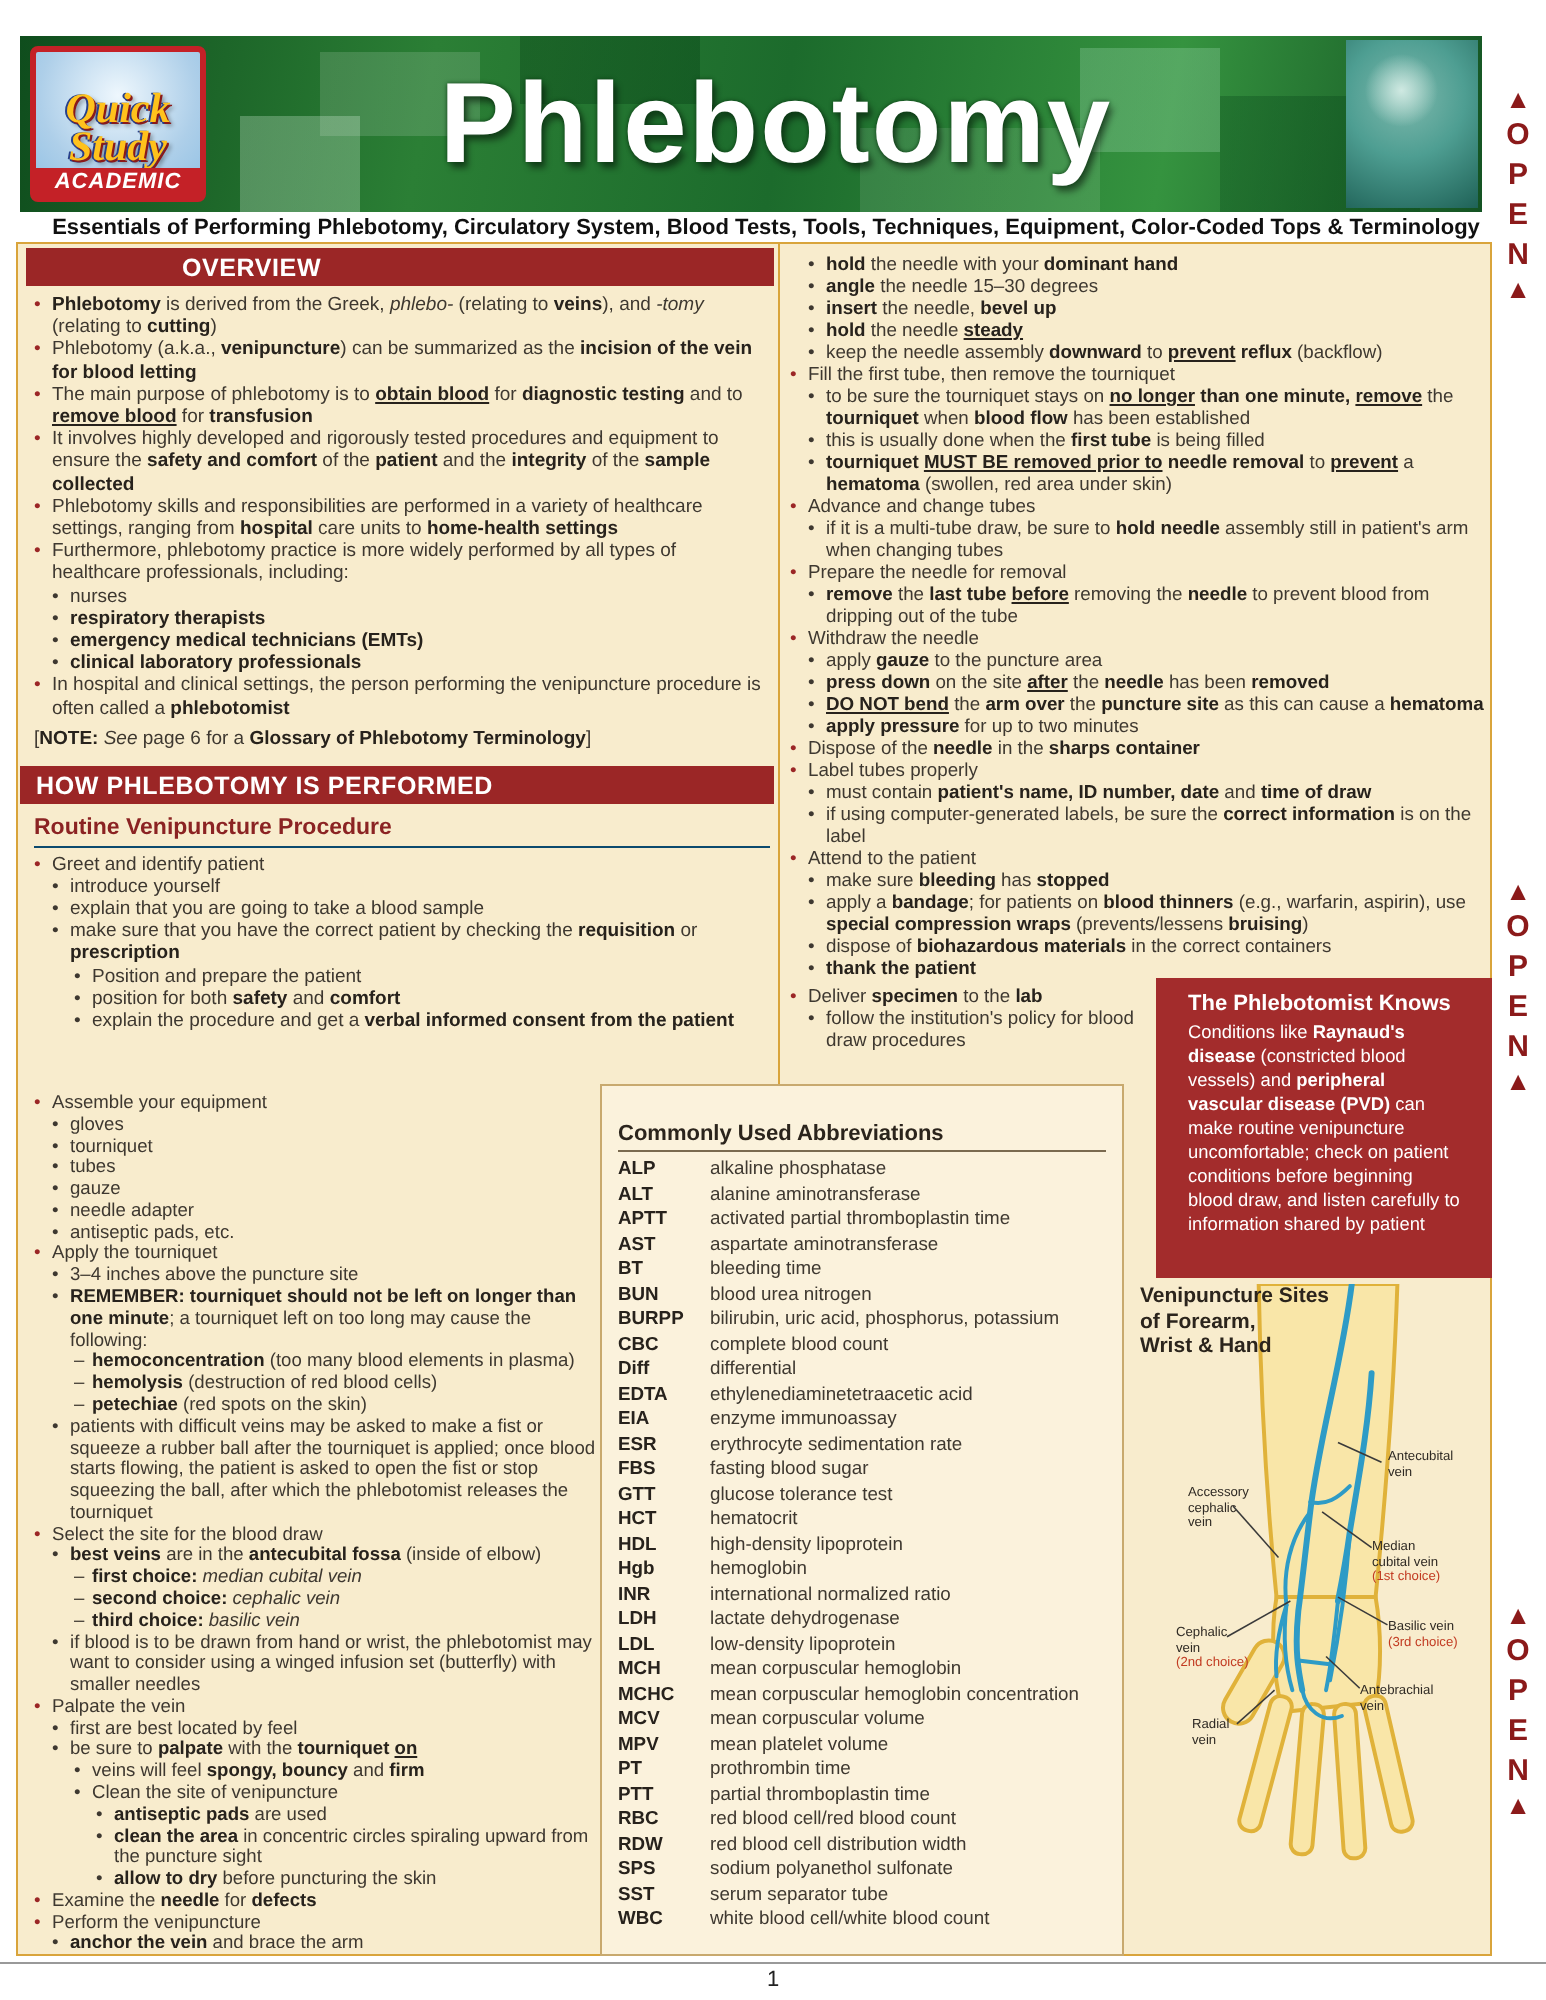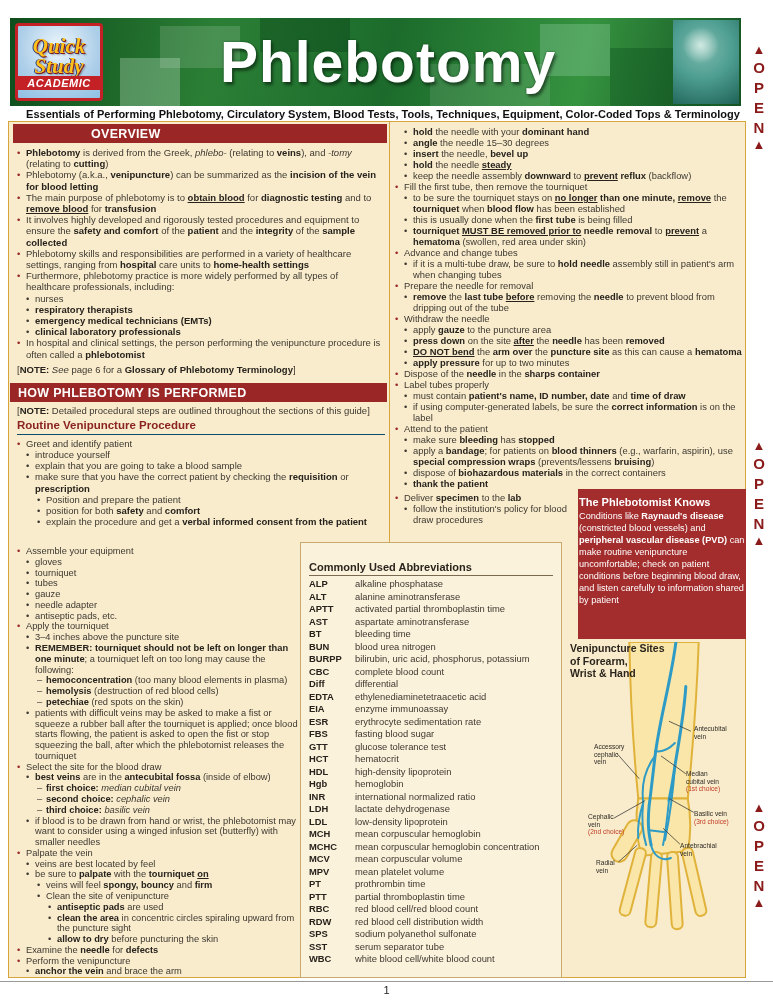--- a/index.html
+++ b/index.html
@@ -16,21 +16,21 @@
     background:
       linear-gradient(0deg,rgba(255,255,255,.14),rgba(255,255,255,.14)) 150px 8px/80px 42px no-repeat,
       linear-gradient(0deg,rgba(220,245,225,.28),rgba(220,245,225,.28)) 110px 40px/60px 48px no-repeat,
       linear-gradient(0deg,rgba(0,50,15,.30),rgba(0,50,15,.30)) 250px 0/90px 34px no-repeat,
       linear-gradient(0deg,rgba(255,255,255,.10),rgba(255,255,255,.10)) 420px 46px/120px 42px no-repeat,
       linear-gradient(0deg,rgba(180,230,200,.25),rgba(180,230,200,.25)) 530px 6px/70px 52px no-repeat,
       linear-gradient(0deg,rgba(0,60,20,.28),rgba(0,60,20,.28)) 600px 30px/100px 58px no-repeat,
       linear-gradient(100deg,#0F4D1D 0%,#2B7F35 28%,#1C6B2C 52%,#35933F 78%,#145323 100%);}
   .qs-logo{position:relative;margin-left:5px;width:88px;height:78px;border:3px solid #C42127;border-radius:4px;
     background:radial-gradient(circle at 50% 30%,#eef7fd 0%,#aecfe9 60%,#8fc0e4 100%);
-    display:flex;flex-direction:column;justify-content:center;box-sizing:border-box;}
+    display:flex;flex-direction:column;justify-content:flex-end;box-sizing:border-box;}
   .qs-words{padding-top:3px;text-align:center;font-family:"Liberation Serif",serif;font-style:italic;font-weight:bold;
     font-size:21px;line-height:0.93;color:#FFC21C;
     text-shadow:1px 1px 0 #8a1a1a,-1px 0 0 #27408b,0 1px 0 #27408b,2px 2px 2px rgba(0,0,0,.35);}
   .qs-badge{background:#C42127;color:#fff;font-weight:bold;font-size:11px;text-align:center;
     letter-spacing:.5px;padding:1px 0;font-style:italic;}
   .banner-title{flex:1;text-align:center;color:#fff;font-weight:bold;font-size:57px;letter-spacing:1px;
     text-shadow:0 0 2px #0c3a14,2px 3px 3px rgba(0,0,0,.45);}
   .banner-photo{width:66px;height:84px;margin-right:2px;
     background:radial-gradient(circle at 42% 30%,#cfe9e2 0%,rgba(207,233,226,0) 26%),
     radial-gradient(circle at 45% 34%,#7fb9ad 0%,#4e9e92 45%,#1f6257 100%);}
@@ -64,21 +64,21 @@
   .li .mk{flex:0 0 9px;}
   .li .tx{flex:1;}
   .l0 .mk{color:#9B2626;}
   .l1{margin-left:9px;} .l2{margin-left:20px;} .l3{margin-left:31px;}
   .note{margin-top:4px;}
   .subhead{font-size:11.5px;font-weight:bold;color:#8B2323;border-bottom:1px solid #0c4a6e;
     padding-bottom:1px;margin:3px 0 3px 0;}
 
   
   .pk-box{position:absolute;left:578px;top:489px;width:168px;height:150px;background:#A32C2C;
-    color:#fff;box-sizing:border-box;padding:7px 1px;}
+    color:#fff;box-sizing:border-box;padding:7px 16px;}
   .pk-box b{color:#fff;}
   .pk-title{font-size:11px;font-weight:bold;margin-bottom:3px;}
   .pk-body{font-size:9.2px;line-height:1.3;}
 
   
   .abbr-box{position:absolute;left:300px;top:542px;width:262px;height:436px;box-sizing:border-box;
     background:#FBF2DC;border:1.5px solid #C8A96E;padding:5px 8px;overflow:hidden;}
   .abbr-title{font-size:11px;font-weight:bold;color:#2B241C;border-bottom:1.5px solid #7A6A4F;
     padding-bottom:2px;margin-bottom:3px;margin-top:13px;}
   .abr-row{display:flex;font-size:9.4px;line-height:1.16;margin-bottom:1.6px;color:#3E3830;}
@@ -183,21 +183,20 @@
         <div class="li l0">
           <span class="mk">•</span>
           <span class="tx">In hospital and clinical settings, the person performing the venipuncture procedure is often called a <b>phlebotomist</b></span>
         </div>
       </div>
     <div class="note">[<b>NOTE:</b> <i>See</i> page 6 for a <b>Glossary of Phlebotomy Terminology</b>]</div>
   </div>
 
   <div class="sec-bar how-bar">HOW PHLEBOTOMY IS PERFORMED</div>
   <div class="tblock how-flow">
-    <div>[<b>NOTE:</b> Detailed procedural steps are outlined throughout the sections of this guide]</div>
     <div class="subhead">Routine Venipuncture Procedure</div>
     <div>
         <div class="li l0">
           <span class="mk">•</span>
           <span class="tx">Greet and identify patient</span>
         </div>
         <div class="li l1">
           <span class="mk">•</span>
           <span class="tx">introduce yourself</span>
         </div>
@@ -303,21 +302,21 @@
       <div class="li l1">
         <span class="mk">•</span>
         <span class="tx">if blood is to be drawn from hand or wrist, the phlebotomist may want to consider using a winged infusion set (butterfly) with smaller needles</span>
       </div>
       <div class="li l0">
         <span class="mk">•</span>
         <span class="tx">Palpate the vein</span>
       </div>
       <div class="li l1">
         <span class="mk">•</span>
-        <span class="tx">veins are best located by feel</span>
+        <span class="tx">first are best located by feel</span>
       </div>
       <div class="li l1">
         <span class="mk">•</span>
         <span class="tx">be sure to <b>palpate</b> with the <b>tourniquet <b class="u">on</b></b></span>
       </div>
       <div class="li l2">
         <span class="mk">•</span>
         <span class="tx">veins will feel <b>spongy, bouncy</b> and <b>firm</b></span>
       </div>
       <div class="li l2">

